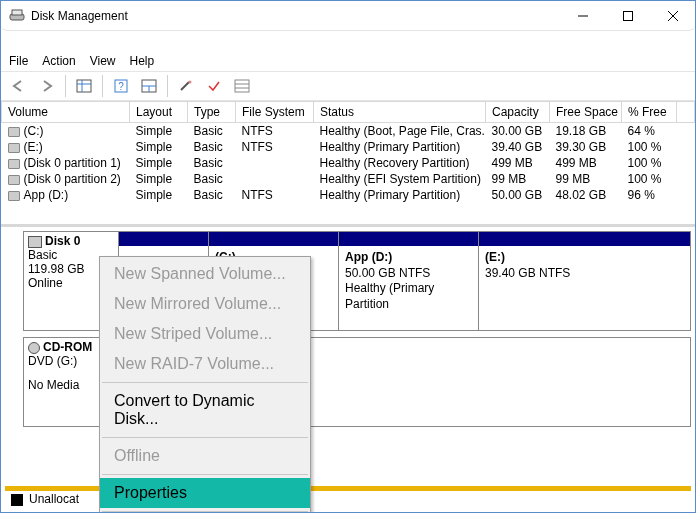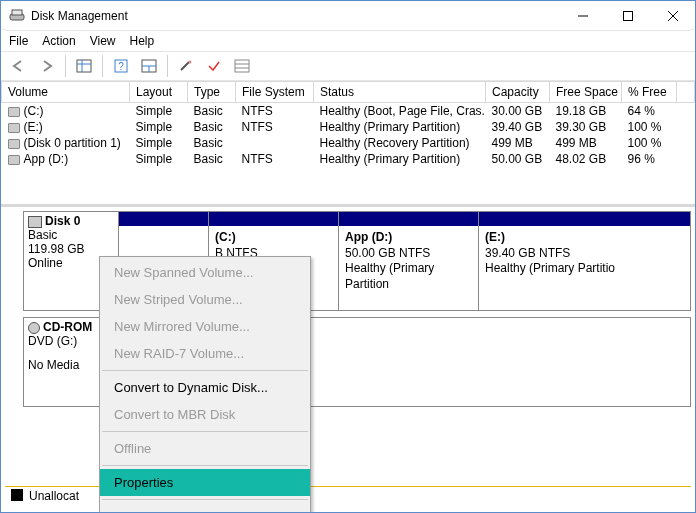--- a/index.html
+++ b/index.html
@@ -28,20 +28,21 @@
     width: 45px; height: 29px;
     display: flex; align-items: center; justify-content: center;
     font-size: 13px; color:#000;
   }
   .menubar {
     height: 20px;
     display: flex;
     align-items: center;
     gap: 14px;
     padding: 0 8px;
+    margin-top: 20px;
   }
   .menubar span { font-size: 12px; }
   .toolbar {
     height: 30px;
     display: flex;
     align-items: center;
     gap: 4px;
     padding: 2px 6px;
     border-top: 1px solid #e5e5e5;
     border-bottom: 1px solid #e5e5e5;
@@ -106,39 +107,39 @@
   .part {
     border:1px solid #888;
     border-top:none;
     border-left:none;
     display:flex; flex-direction:column;
   }
   .partbar { height:14px; background:#000080; }
   .partbody { padding:4px 6px; font-size:12px; line-height:1.3; overflow:hidden;}
   .legend {
     position:absolute; left:4px; bottom:4px; right:4px;
-    height:22px; border-top:1px solid #eab308;
-    display:flex; align-items:flex-start; gap:6px; padding:2px 6px;
+    height:22px; border-top:5px solid #eab308;
+    display:flex; align-items:flex-end; gap:6px; padding:2px 6px;
     background:#fff;
   }
   .legend .sw { width:12px; height:12px; background:#000; }
   
   .ctxmenu {
     position:absolute;
     left: 98px; top: 255px;
     width: 212px;
     background:#f0f0f0;
     border:1px solid #a0a0a0;
     box-shadow: 2px 2px 3px rgba(0,0,0,0.25);
     padding:2px 0;
     z-index:50;
   }
   .ctxitem {
     padding: 6px 14px;
-    font-size:13px;
+    font-size:16px;
     color:#000;
   }
   .ctxitem.disabled { color:#9a9a9a; }
   .ctxitem.selected { background:#14b8a6; }
   .ctxsep { height:1px; background:#c8c8c8; margin:3px 2px; }
 
   
   svg { display:block; }
 </style>
 </head>
@@ -283,20 +284,31 @@
           <td>Simple</td>
           <td>Basic</td>
           <td></td>
           <td>Healthy (Recovery Partition)</td>
           <td>499 MB</td>
           <td>499 MB</td>
           <td>100 %</td>
           <td></td>
         </tr>
         <tr>
+          <td><span class="volicon"></span>(Disk 0 partition 2)</td>
+          <td>Simple</td>
+          <td>Basic</td>
+          <td></td>
+          <td>Healthy (EFI System Partition)</td>
+          <td>99 MB</td>
+          <td>99 MB</td>
+          <td>100 %</td>
+          <td></td>
+        </tr>
+        <tr>
           <td><span class="volicon"></span>App (D:)</td>
           <td>Simple</td>
           <td>Basic</td>
           <td>NTFS</td>
           <td>Healthy (Primary Partition)</td>
           <td>50.00 GB</td>
           <td>48.02 GB</td>
           <td>96 %</td>
           <td></td>
         </tr>
@@ -332,21 +344,20 @@
           <b>App  (D:)</b><br>
           <span>50.00 GB NTFS</span><br>
           <span>Healthy (Primary Partition</span>
         </div>
       </div>
       <div class="part" style="flex:1;">
         <div class="partbar"></div>
         <div class="partbody">
           <b>(E:)</b><br>
           <span>39.40 GB NTFS</span><br>
-          <span>Healthy (Primary Partitio</span>
         </div>
       </div>
     </div>
   </div>
 
   <div class="diskrow" style="height:90px;">
     <div class="diskhead">
       <div><span class="dicon" style="border-radius:50%; width:12px; height:12px;"></span><b>CD-ROM</b></div>
       <div>DVD (G:)</div>
       <div style="height:10px;"></div>
@@ -360,25 +371,24 @@
   </div>
 </div>
 
 <div class="legend">
   <span class="sw"></span>
   <span>Unallocat</span>
 </div>
 
 <div class="ctxmenu" id="ctxmenu">
     <div class="ctxitem disabled">New Spanned Volume...</div>
+    <div class="ctxitem disabled">New Mirrored Volume...</div>
     <div class="ctxitem disabled">New Striped Volume...</div>
-    <div class="ctxitem disabled">New Mirrored Volume...</div>
     <div class="ctxitem disabled">New RAID-7 Volume...</div>
     <div class="ctxsep"></div>
     <div class="ctxitem">Convert to Dynamic Disk...</div>
-    <div class="ctxitem disabled">Convert to MBR Disk</div>
     <div class="ctxsep"></div>
     <div class="ctxitem disabled">Offline</div>
     <div class="ctxsep"></div>
     <div class="ctxitem selected">Properties</div>
     <div class="ctxsep"></div>
     <div class="ctxitem">Help</div>
   </div>
 
 </body></html>

